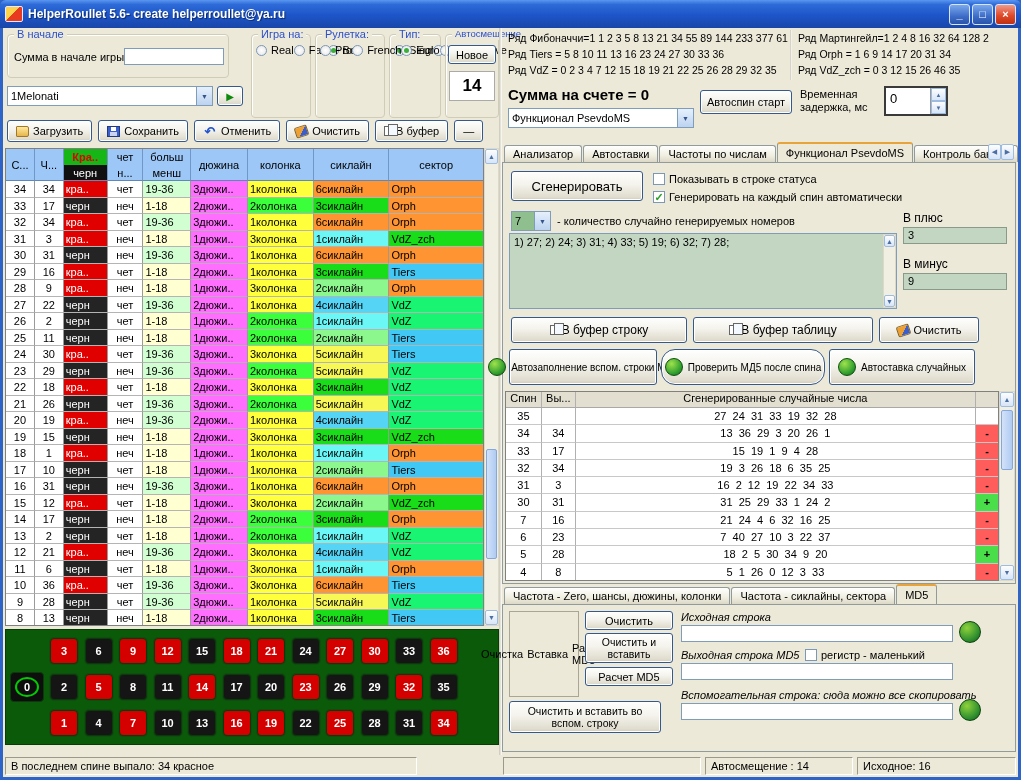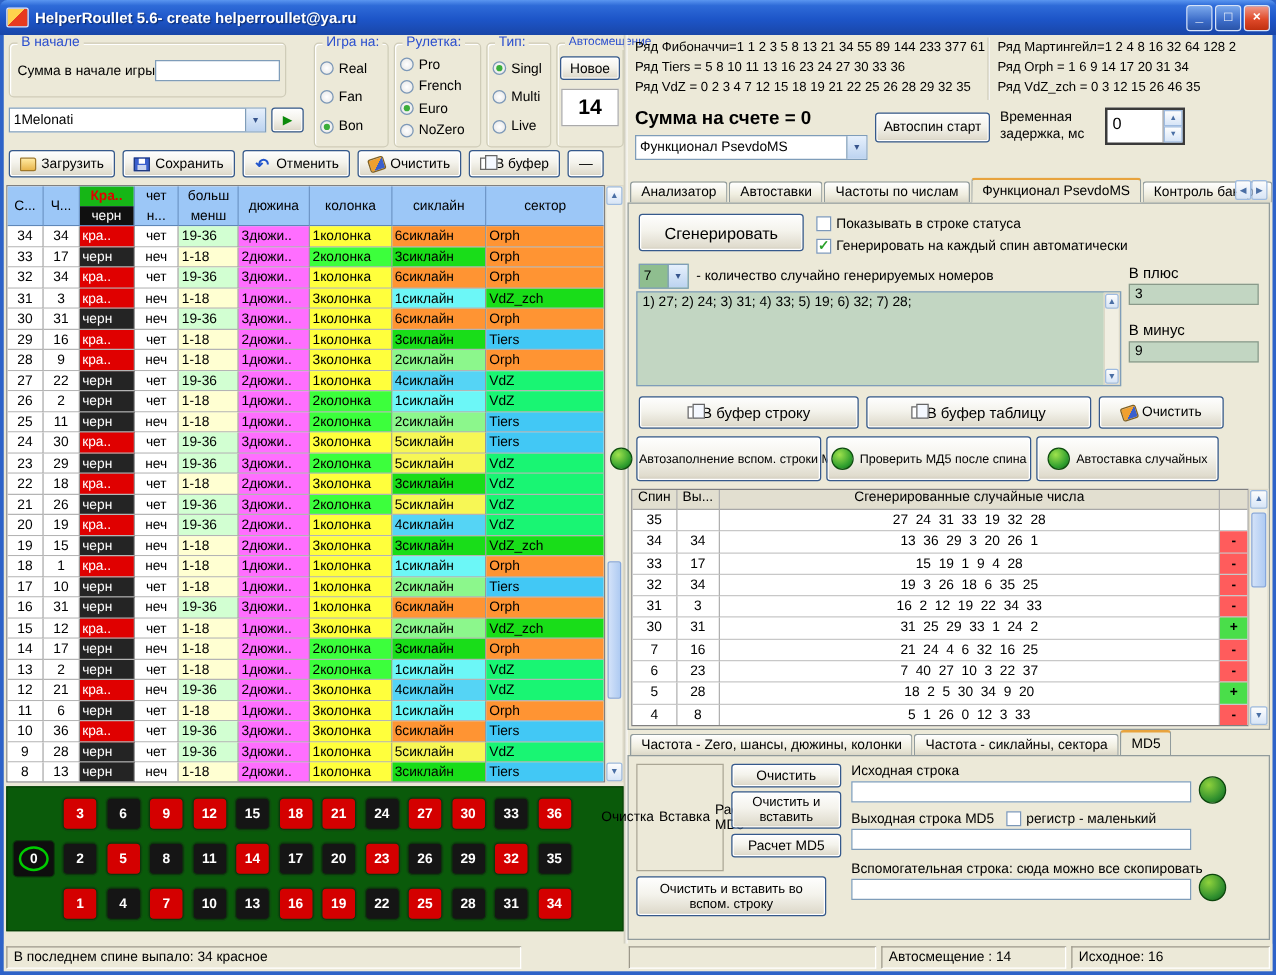--- a/index.html
+++ b/index.html
@@ -13,21 +13,21 @@
   .wtitle{color:#fff;font-weight:bold;font-size:12px;text-shadow:1px 1px 1px #0A2A6A;flex:1;white-space:nowrap;overflow:hidden;}
   .wbtns{display:flex;gap:2px;}
   .wbtn{width:21px;height:21px;border:1px solid #D8E4F8;border-radius:3px;color:#fff;font-size:11px;font-weight:bold;
     display:flex;align-items:center;justify-content:center;background:linear-gradient(180deg,#7AA8EC,#3C6CC8 60%,#2A54A8);}
   .wbtn.close{background:linear-gradient(180deg,#F09A8A,#E04A2A 55%,#C03010);}
   .client{position:absolute;left:3px;top:28px;width:1015px;height:749px;background:#ECE9D8;overflow:hidden;}
 
   .gb{position:absolute;border:1px solid #CFCCB8;border-radius:4px;box-shadow:inset 1px 1px 0 #FFFFFF;}
   .leg{position:absolute;top:-7px;left:6px;background:#ECE9D8;padding:0 3px;color:#2B4FCE;font-size:11px;line-height:12px;white-space:nowrap;}
   .leg.small{font-size:9.5px;}
-  .gb-radios{position:absolute;left:4px;right:2px;top:8px;bottom:4px;display:flex;flex-direction:column;justify-content:space-around;}
+  .gb-radios{position:absolute;left:4px;right:2px;top:8px;bottom:4px;display:flex;flex-direction:row;justify-content:space-around;}
   .radio-row{display:flex;align-items:center;height:14px;}
   .radio{width:11px;height:11px;border:1px solid #7C98B8;border-radius:50%;background:radial-gradient(#FFF,#E4E4E4);margin-right:4px;position:relative;flex:none;}
   .radio.on:after{content:"";position:absolute;left:2px;top:2px;width:5px;height:5px;border-radius:50%;background:#3BAE3B;}
   .rlab{font-size:11px;white-space:nowrap;}
 
   .xpbtn{font-family:"Liberation Sans",sans-serif;font-size:11px;display:inline-flex;align-items:center;justify-content:center;
     border:1px solid #35598C;border-radius:3px;color:#000;
     background:linear-gradient(180deg,#FEFEFE,#F4F3EC 45%,#E0DCCE 90%,#D0CBBC);box-shadow:inset 0 0 0 1px #FFF;cursor:default;white-space:nowrap;}
   .inp{position:absolute;background:#fff;border:1px solid #7F9DB9;height:17px;font:11px "Liberation Sans",sans-serif;padding:0 3px;}
   .combo{position:absolute;background:#fff;border:1px solid #7F9DB9;display:flex;align-items:stretch;height:20px;}
@@ -104,21 +104,21 @@
   .icg{width:18px;height:18px;border-radius:50%;background:radial-gradient(circle at 35% 30%,#9FE24C,#2E9E2E 65%,#156315);border:1px solid #0E4D0E;margin-right:5px;flex:none;}
   .grbtn{position:absolute;width:22px;height:22px;border-radius:50%;background:radial-gradient(circle at 35% 30%,#8FD23C,#2E8E2E 65%,#145414);border:1px solid #0C460C;}
 
   .gtable{position:absolute;border:1px solid #808080;background:#fff;overflow:hidden;}
   .gthead{display:flex;height:16px;background:#E2DFD0;font-size:11px;font-weight:normal;}
   .gcell{border-right:1px solid #B0B0B0;border-bottom:1px solid #A8A8A8;text-align:center;overflow:hidden;white-space:pre;}
   .grow{display:flex;height:17.3px;line-height:17px;background:#fff;font-size:11px;}
   .grow .gcell{border-bottom:1px solid #C8C8C8;}
   .gw0{width:36px;}.gw1{width:34px;}.gw2{width:402px;}.gw3{width:22px;border-right:none;font-weight:bold;}
 
-  .md5lbl{font-size:11px;position:absolute;white-space:nowrap;}
+  .md5lbl{font-size:11px;position:absolute;white-space:nowrap;font-style:italic;}
   .md5box{position:absolute;border:1px solid #AAA695;background:#ECE9D8;display:flex;flex-direction:row;align-items:center;justify-content:center;font-size:11px;gap:4px;}
 
   .statusbar{position:absolute;left:0;top:727px;width:1015px;height:22px;background:#ECE9D8;}
   .sseg{position:absolute;height:18px;line-height:17px;top:2px;border:1px solid;border-color:#9C988A #FFF #FFF #9C988A;padding:0 5px;font-size:11px;overflow:hidden;white-space:nowrap;}
 </style>
 </head>
 <body>
 
 <div class="win">
   <div class="titlebar">
@@ -678,21 +678,21 @@
         </button>
         <button class="xpbtn" style="position:absolute;left:376px;top:154px;width:100px;height:26px;">
           <span class="ic ic-brush"></span>
           <span>Очистить</span>
         </button>
 
         <button class="xpbtn iconbtn" style="left:6px;top:186px;width:148px;height:36px;">
           <span class="icg"></span>
           <span>Автозаполнение вспом. строки МД5</span>
         </button>
-        <button class="xpbtn iconbtn" style="left:158px;top:186px;width:164px;height:36px;">
+        <button class="xpbtn iconbtn" style="left:158px;top:186px;width:164px;height:36px;border-radius:14px;">
           <span class="icg"></span>
           <span>Проверить МД5 после спина</span>
         </button>
         <button class="xpbtn iconbtn" style="left:326px;top:186px;width:146px;height:36px;">
           <span class="icg"></span>
           <span>Автоставка случайных</span>
         </button>
 
         <div class="gtable" style="left:2px;top:228px;width:494px;height:190px;">
           <div class="gthead">

